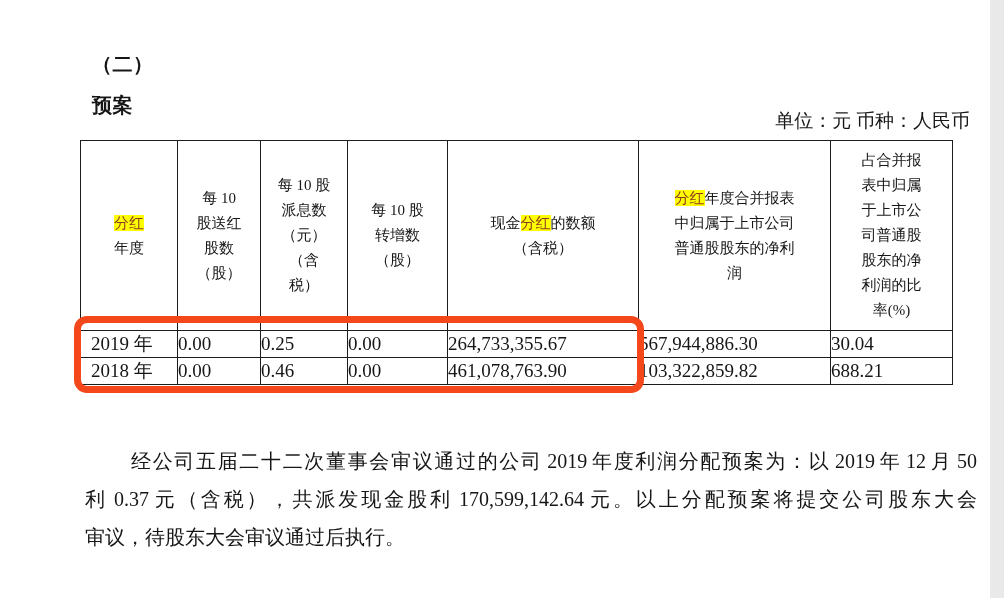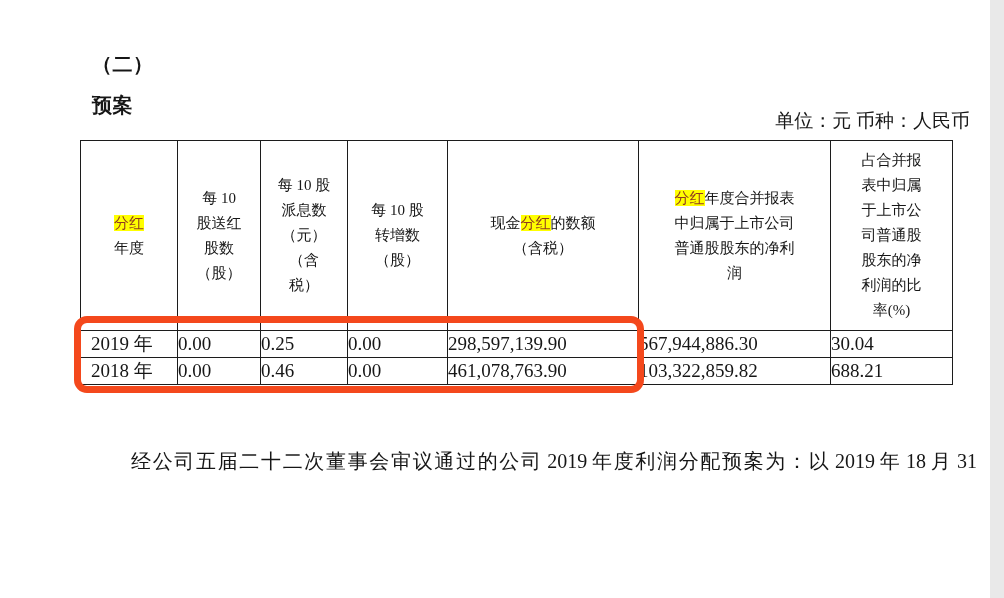--- a/index.html
+++ b/index.html
@@ -117,37 +117,39 @@
 利润的比
 率(%)</span></th>
         </tr>
     </thead>
     <tbody id="table-body">
         <tr>
           <td class="year">2019 年</td>
           <td class="num">0.00</td>
           <td class="num">0.25</td>
           <td class="num">0.00</td>
-          <td class="num">298,597,139.90</td>
+          <td class="num">264,733,355.67</td>
           <td class="num">567,944,886.30</td>
           <td class="num">30.04</td>
         </tr>
         <tr>
           <td class="year">2018 年</td>
           <td class="num">0.00</td>
           <td class="num">0.46</td>
           <td class="num">0.00</td>
           <td class="num">461,078,763.90</td>
           <td class="num">103,322,859.82</td>
           <td class="num">688.21</td>
         </tr>
       </tbody>
   </table>
 
   <div class="annotation-rect"></div>
 
   <div class="paragraph">
-    <div class="p-line p-just p-indent">经公司五届二十二次董事会审议通过的公司 2019 年度利润分配预案为：以 2019 年 18 月 31</div>
+    <div class="p-line p-just p-indent">经公司五届二十二次董事会审议通过的公司 2019 年度利润分配预案为：以 2019 年 12 月 50</div>
+    <div class="p-line p-just">利 0.37 元（含税），共派发现金股利 170,599,142.64 元。以上分配预案将提交公司股东大会</div>
+    <div class="p-line">审议，待股东大会审议通过后执行。</div>
   </div>
 
   <div class="page-edge"></div>
 
 </div>
 
 </body></html>

